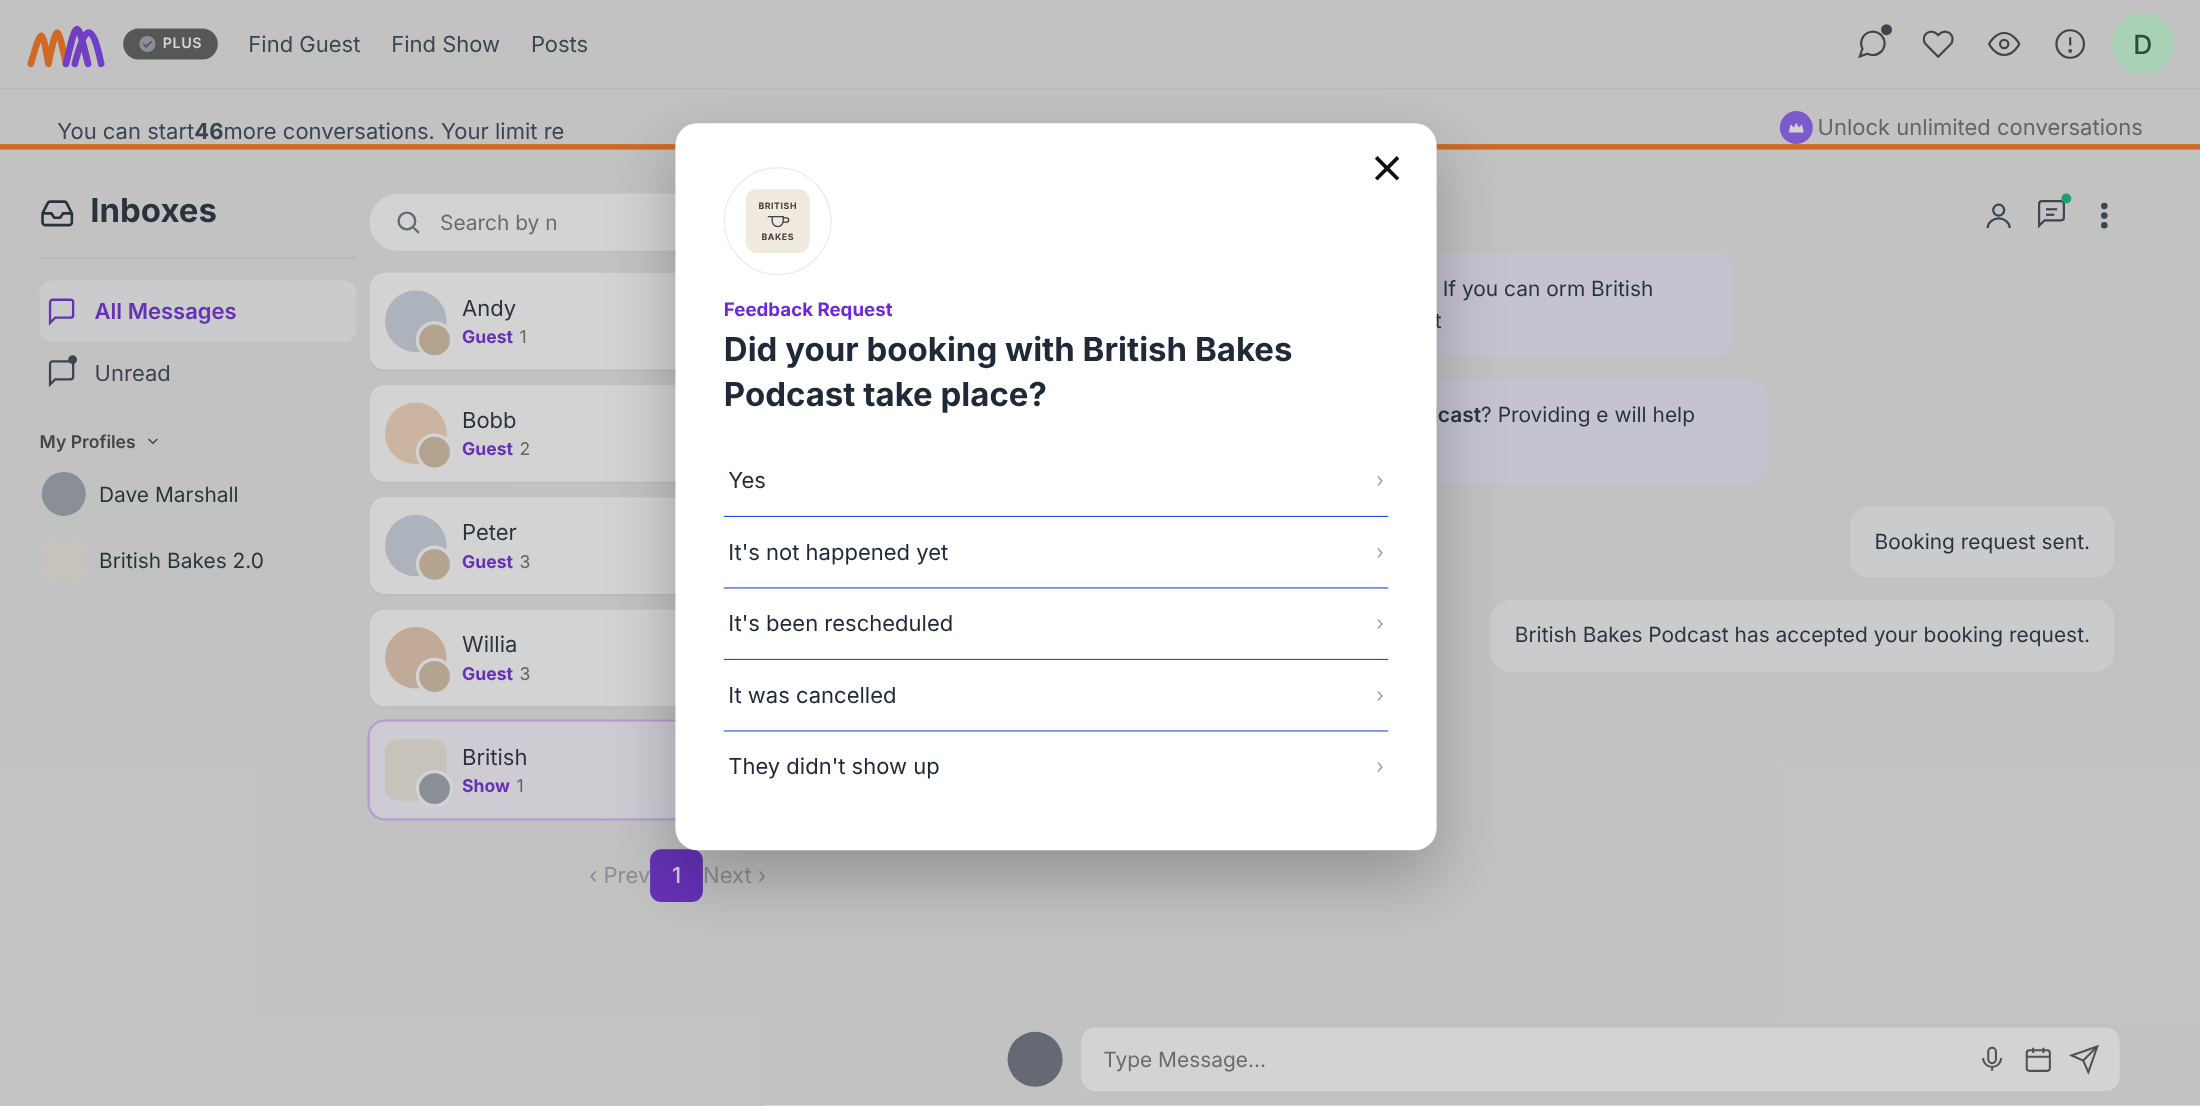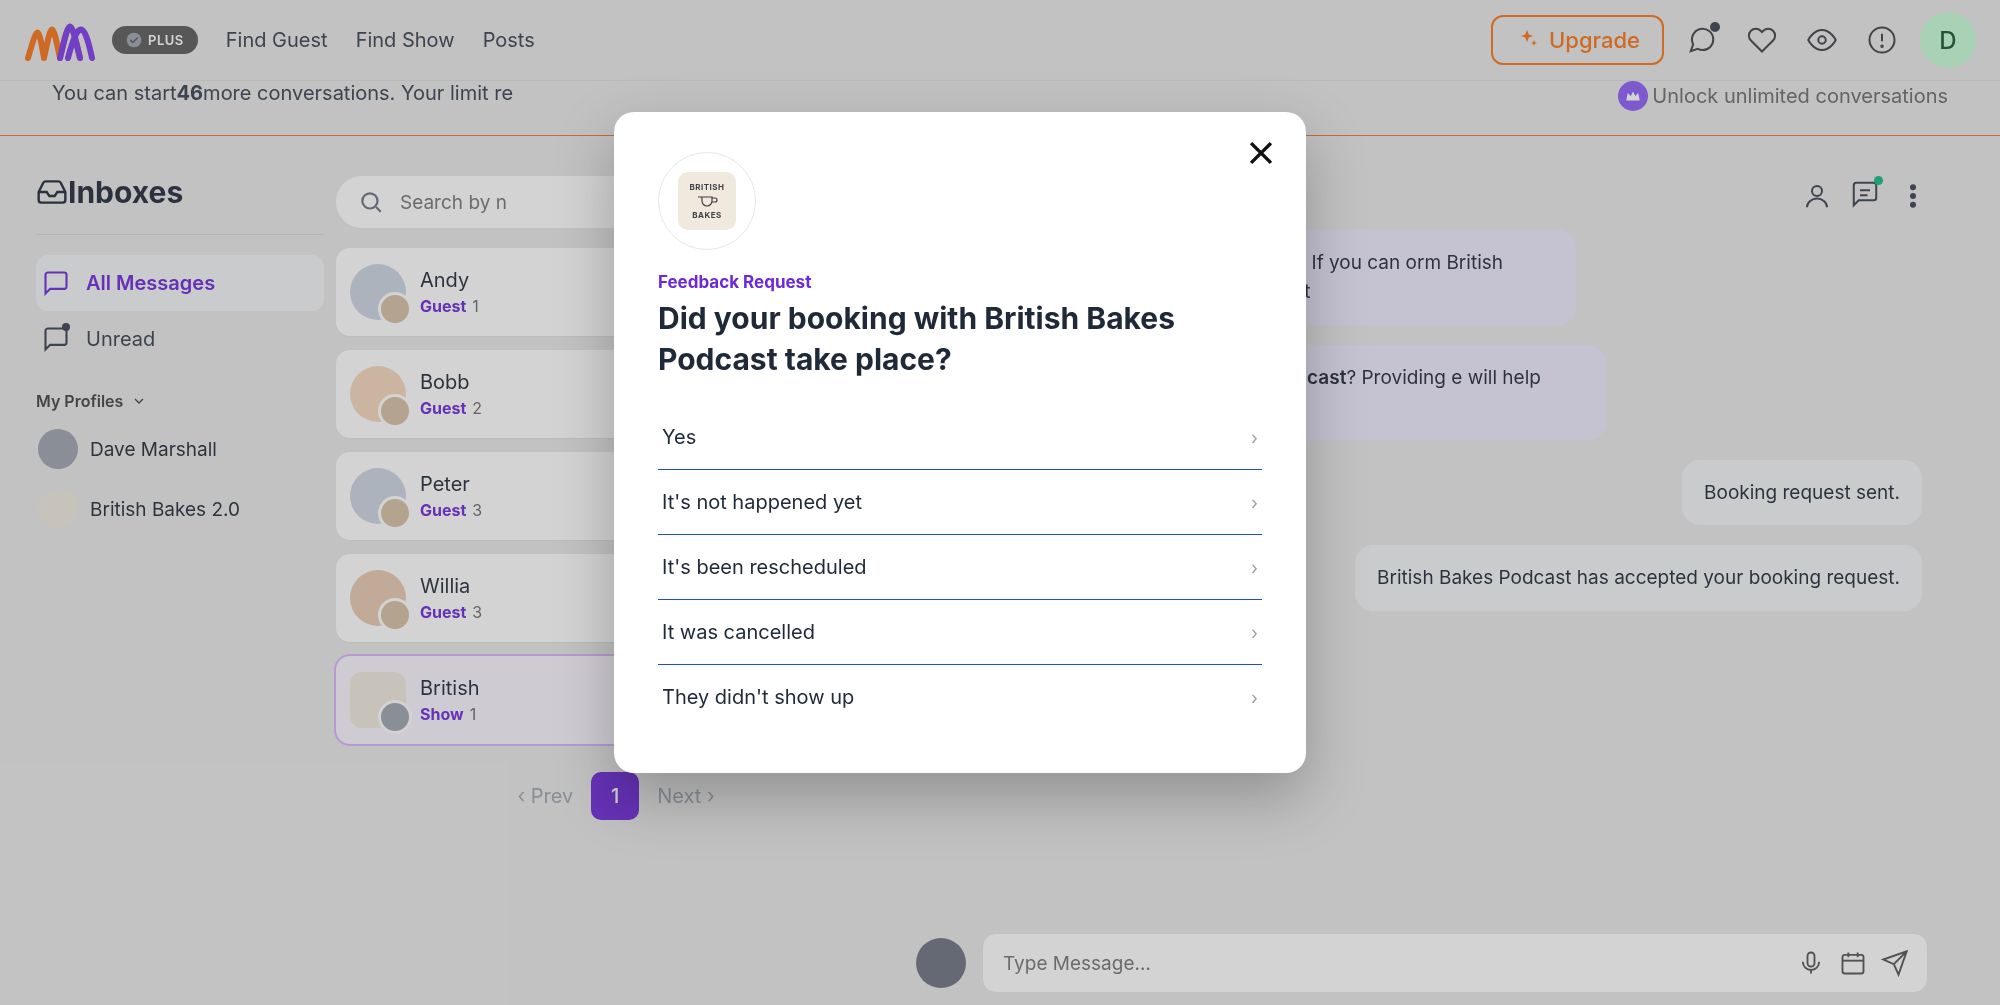--- a/index.html
+++ b/index.html
@@ -24,34 +24,34 @@
 .nav-link{color:#374151;font-size:20px;cursor:pointer;margin-left:12px}
 .nav-spacer{flex:1}
 .upgrade-btn{display:flex;align-items:center;gap:10px;border:2px solid var(--orange);border-radius:12px;padding:10px 22px;font-size:22px;font-weight:500;color:var(--orange);cursor:pointer}
 .icon-btn{width:44px;height:44px;display:flex;align-items:center;justify-content:center;cursor:pointer;color:#3f3f46}
 .icon-btn svg{width:30px;height:30px;stroke:#3f3f46;fill:none;stroke-width:1.6}
 .avatar-circle{width:56px;height:56px;border-radius:50%;background:#c7fdd9;color:#14532d;display:flex;align-items:center;justify-content:center;font-size:24px;font-weight:500}
 .msg-icon-wrap{position:relative}
 .msg-dot{position:absolute;top:4px;right:4px;width:10px;height:10px;border-radius:50%;background:#374151}
 
 
-#convobar{height:56px;border-top:1px solid #dcdcdc;border-bottom:1px solid #f97316;display:flex;align-items:flex-start;padding:0 52px;font-size:20px;color:#374151}
+#convobar{height:56px;border-top:1px solid #dcdcdc;border-bottom:5px solid #f97316;display:flex;align-items:flex-end;padding:0 52px;font-size:20px;color:#374151}
 #convobar .bold{font-weight:700}
 #convobar .unlock{margin-left:auto;color:var(--muted);display:flex;align-items:center;gap:4px;font-size:20px}
 .crown{width:30px;height:30px;border-radius:50%;background:#8b5cf6;display:flex;align-items:center;justify-content:center}
 .crown svg{width:18px;height:18px;fill:#fff}
 
 
 #main{display:flex;height:calc(1005px - 80px - 56px);padding:20px 56px 0 36px;gap:0}
 #left{width:300px;padding-right:12px}
 #mid{width:560px}
 #right{flex:1;display:flex;flex-direction:column;padding:20px 16px 12px 20px}
 
 
-.inboxes-header{display:flex;align-items:center;font-size:30px;font-weight:700;margin:18px 0 24px 0}
+.inboxes-header{display:flex;align-items:flex-end;gap:14px;font-size:30px;font-weight:700;margin:18px 0 24px 0}
 .inboxes-header svg{width:32px;height:32px;stroke:#1f2937;fill:none;stroke-width:1.8}
 .left-divider{height:1px;background:#d4d4d4;margin:0 0 20px 0}
 .folder{display:flex;align-items:center;gap:16px;padding:14px 6px;border-radius:12px;font-size:20px;cursor:pointer}
 .folder svg{width:28px;height:28px;stroke:currentColor;fill:none;stroke-width:1.8}
 .folder.active{background:#f3f4f6;color:var(--purple);font-weight:600}
 .folder .dot{width:8px;height:8px;border-radius:50%;background:#374151;position:absolute}
 .folder.unread{position:relative;color:#374151}
 .folder.unread .dot{left:26px;top:12px}
 .section-label{font-size:16px;font-weight:600;color:#3f3f46;margin:24px 0 8px 0;display:flex;align-items:center;gap:8px}
 .profile-row{display:flex;align-items:center;gap:12px;padding:10px 2px;font-size:19px;cursor:pointer}
@@ -62,21 +62,21 @@
 .search-wrap svg{width:26px;height:26px;stroke:#6b7280;fill:none;stroke-width:2}
 .search-wrap input{border:none;outline:none;font-size:19px;flex:1;background:transparent}
 .thread-card{background:#fff;border-radius:14px;padding:14px 14px;margin:0 16px 14px 0;display:flex;align-items:center;gap:14px;box-shadow:0 1px 2px rgba(0,0,0,.04);cursor:pointer;position:relative;height:88px}
 .thread-card.active{outline:2px solid #d8b4fe;background:#faf5ff}
 .tavatar{width:56px;height:56px;border-radius:50%;background:#cbd5e1;position:relative;flex:none}
 .tavatar .sub{position:absolute;right:-6px;bottom:-6px;width:34px;height:34px;border-radius:50%;background:#d6bfa3;border:3px solid #fff}
 .tinfo{display:flex;flex-direction:column;gap:4px;min-width:0}
 .tname{font-size:20px;white-space:nowrap;overflow:hidden;text-overflow:ellipsis}
 .tmeta{font-size:16px;color:var(--muted);display:flex;gap:6px}
 .tmeta .kind{color:var(--purple);font-weight:700}
-.pager{display:flex;gap:18px;align-items:center;justify-content:center;margin-top:28px;font-size:20px}
+.pager{display:flex;align-items:center;justify-content:center;margin-top:28px;font-size:20px}
 .pager .page{background:var(--purple);color:#fff;width:48px;height:48px;border-radius:10px;display:flex;align-items:center;justify-content:center;font-weight:500}
 .pager .muted{color:#9ca3af}
 
 
 .chat-header{display:flex;align-items:center;gap:18px;height:40px;margin-bottom:14px;justify-content:flex-end}
 .chat-header .hicon{width:30px;height:30px;stroke:#374151;fill:none;stroke-width:1.6;cursor:pointer}
 .chat-header .dotnote{position:relative}
 .chat-header .dotnote::after{content:"";position:absolute;top:-3px;right:-3px;width:9px;height:9px;background:#10b981;border-radius:50%}
 .chat-scroll{flex:1;display:flex;flex-direction:column;gap:20px;overflow:hidden;padding-right:6px}
 .bubble{max-width:640px;padding:18px 22px;border-radius:18px;font-size:19px;line-height:1.55;position:relative}
@@ -118,26 +118,20 @@
     <svg viewBox="0 0 24 24">
         <circle cx="12" cy="12" r="11" fill="#9ca3af"></circle>
         <path d="M7 12.5l3.2 3.2L17 9" stroke="#5a5a5a" stroke-width="2.4" fill="none" stroke-linecap="round"></path>
       </svg>
     <span>PLUS</span>
   </div>
   <span class="nav-link">Find Guest</span>
   <span class="nav-link">Find Show</span>
   <span class="nav-link">Posts</span>
   <div class="nav-spacer"></div>
-  <div class="upgrade-btn">
-    <svg viewBox="0 0 24 24" width="24" height="24">
-        <path d="M12 2l1.8 4.6L18 8l-4.2 1.4L12 14l-1.8-4.6L6 8l4.2-1.4L12 2zm7 10l.9 2.3L22 15l-2.1.7L19 18l-.9-2.3L16 15l2.1-.7L19 12z" fill="#f97316"></path>
-      </svg>
-    <span>Upgrade</span>
-  </div>
   <div class="icon-btn msg-icon-wrap">
     <svg viewBox="0 0 24 24">
         <path d="M21 11.5a8.38 8.38 0 0 1-8.5 8.5 8.5 8.5 0 0 1-3.9-.94L3 21l1.94-5.6A8.5 8.5 0 1 1 21 11.5z"></path>
       </svg>
     <span class="msg-dot"></span>
   </div>
   <div class="icon-btn">
     <svg viewBox="0 0 24 24">
         <path d="M20.84 4.61a5.5 5.5 0 0 0-7.78 0L12 5.67l-1.06-1.06a5.5 5.5 0 0 0-7.78 7.78L12 21.23l8.84-8.84a5.5 5.5 0 0 0 0-7.78z"></path>
       </svg>

